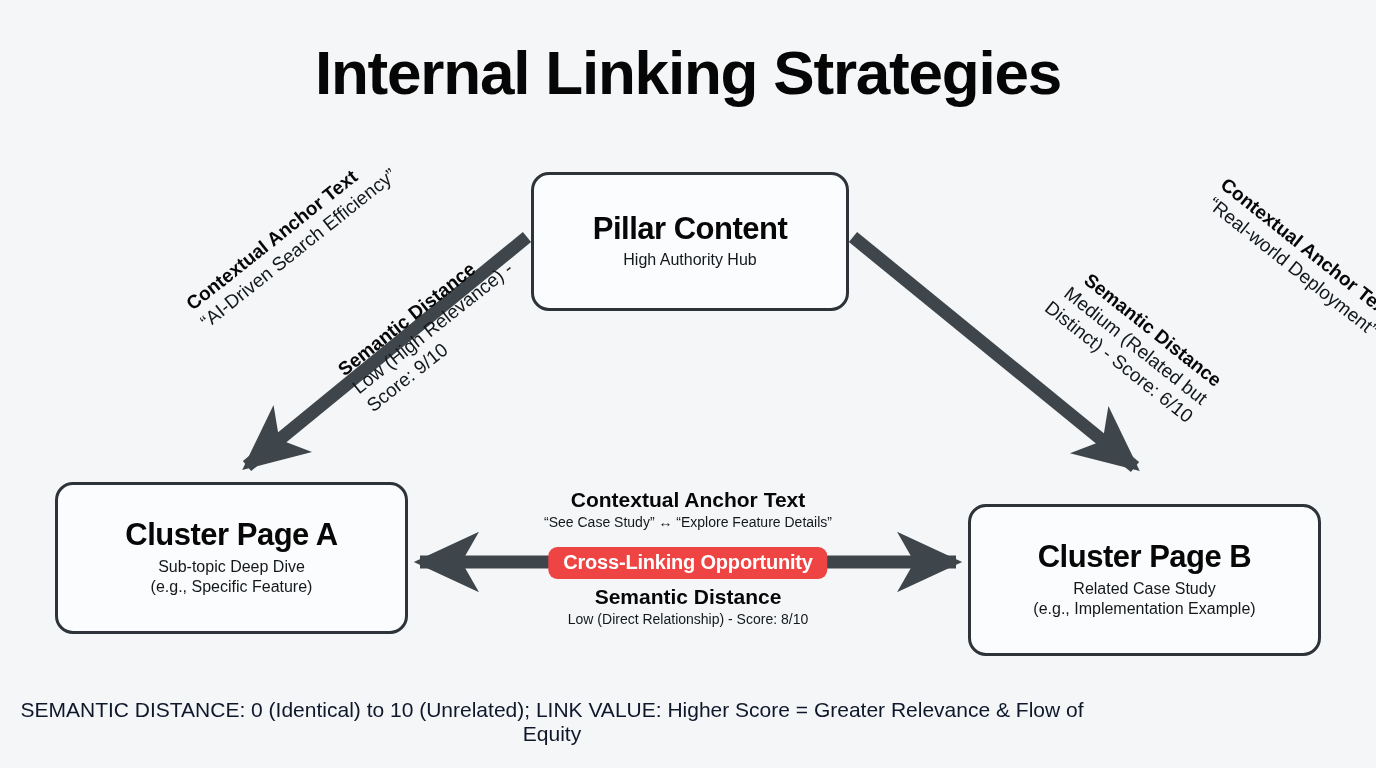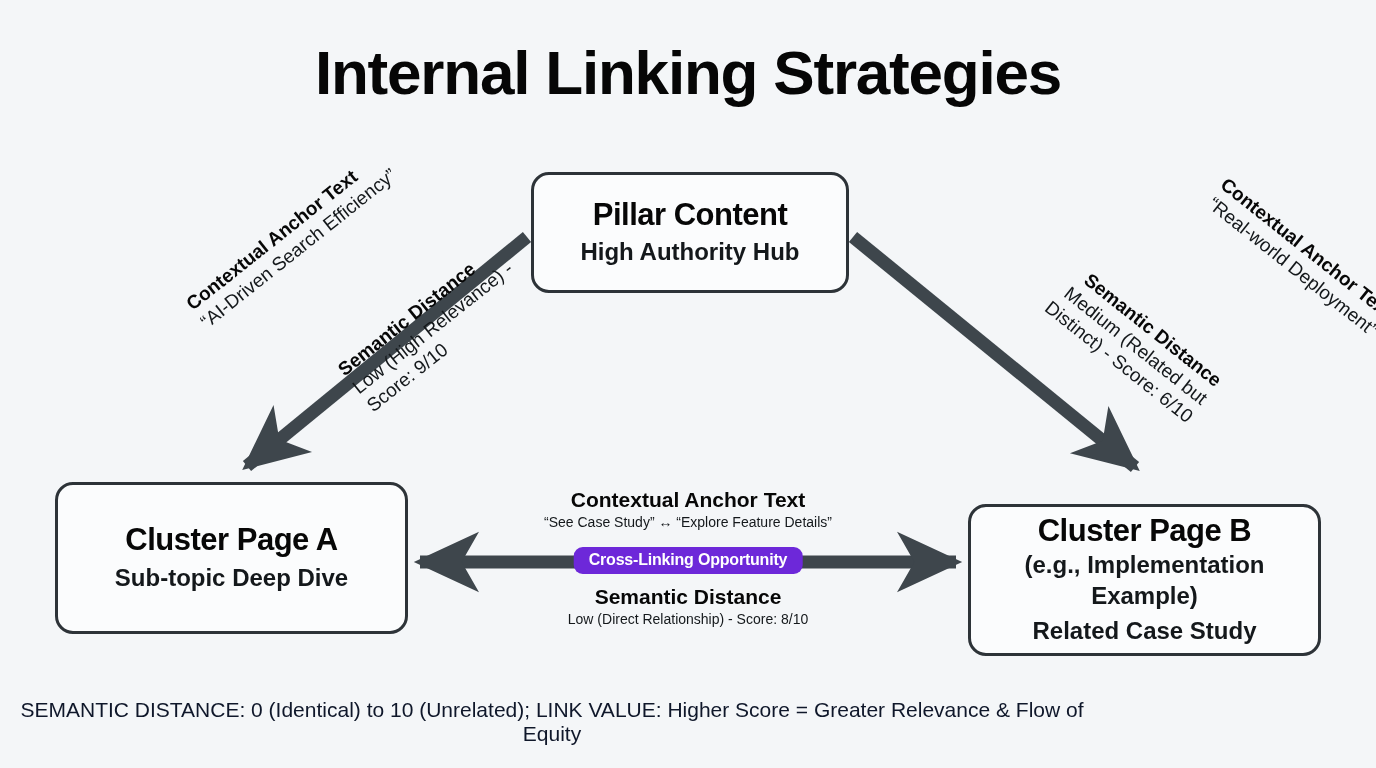--- a/index.html
+++ b/index.html
@@ -59,29 +59,29 @@
     z-index: 5;
   }
   .node-title {
     font-size: 31px;
     font-weight: 700;
     letter-spacing: -0.5px;
     color: #070707;
     line-height: 1.12;
   }
   .node-sub {
-    font-size: 24px;
-    font-weight: 700;
+    font-size: 16px;
+    font-weight: 400;
     color: #14181b;
     line-height: 1.3;
     margin-top: 4px;
   }
   #node-pillar {
     left: 531px;  top: 172px;
-    width: 318px; height: 121px;
+    width: 318px; height: 139px;
   }
   #node-cluster-a {
     left: 55px;   top: 482px;
     width: 353px; height: 152px;
   }
   #node-cluster-b {
     left: 968px;  top: 504px;
     width: 353px; height: 152px;
   }
 
@@ -158,23 +158,23 @@
     font-size: 14px;
     font-weight: 400;
     color: #14181b;
     line-height: 1.3;
   }
   #cross-badge {
     position: absolute;
     left: 50%;
     top: 547px;
     transform: translateX(-50%);
-    background: #6d28d9;
+    background: #ef4444;
     color: #ffffff;
-    font-size: 16px;
+    font-size: 20px;
     font-weight: 700;
     padding: 4px 15px 5px 15px;
     border-radius: 9px;
     white-space: nowrap;
     z-index: 7;
     letter-spacing: -0.2px;
   }
 
   
   #footer-note {
@@ -213,26 +213,27 @@
   </svg>
 
   <div class="node" id="node-pillar">
     <div class="node-title">Pillar Content</div>
     <div class="node-sub">High Authority Hub</div>
   </div>
 
   <div class="node" id="node-cluster-a">
     <div class="node-title">Cluster Page A</div>
     <div class="node-sub">Sub-topic Deep Dive</div>
+    <div class="node-sub" style="margin-top:0">(e.g., Specific Feature)</div>
   </div>
 
   <div class="node" id="node-cluster-b">
     <div class="node-title">Cluster Page B</div>
+    <div class="node-sub">Related Case Study</div>
     <div class="node-sub" style="margin-top:0">(e.g., Implementation Example)</div>
-    <div class="node-sub">Related Case Study</div>
   </div>
 
   <div class="edge-label lbl-left" id="lbl-left-anchor">
     <div class="lbl-head">Contextual Anchor Text</div>
     <div class="lbl-body">“AI-Driven Search Efficiency”</div>
   </div>
 
   <div class="edge-label lbl-left" id="lbl-left-semantic">
     <div class="lbl-head">Semantic Distance</div>
     <div class="lbl-body">Low (High Relevance) -</div>

